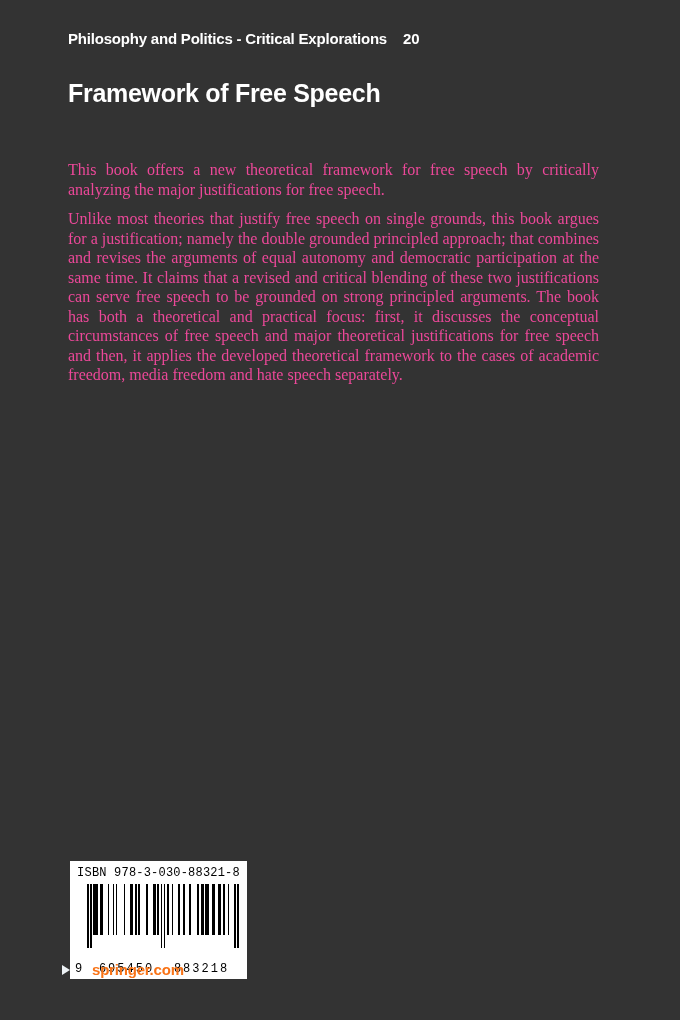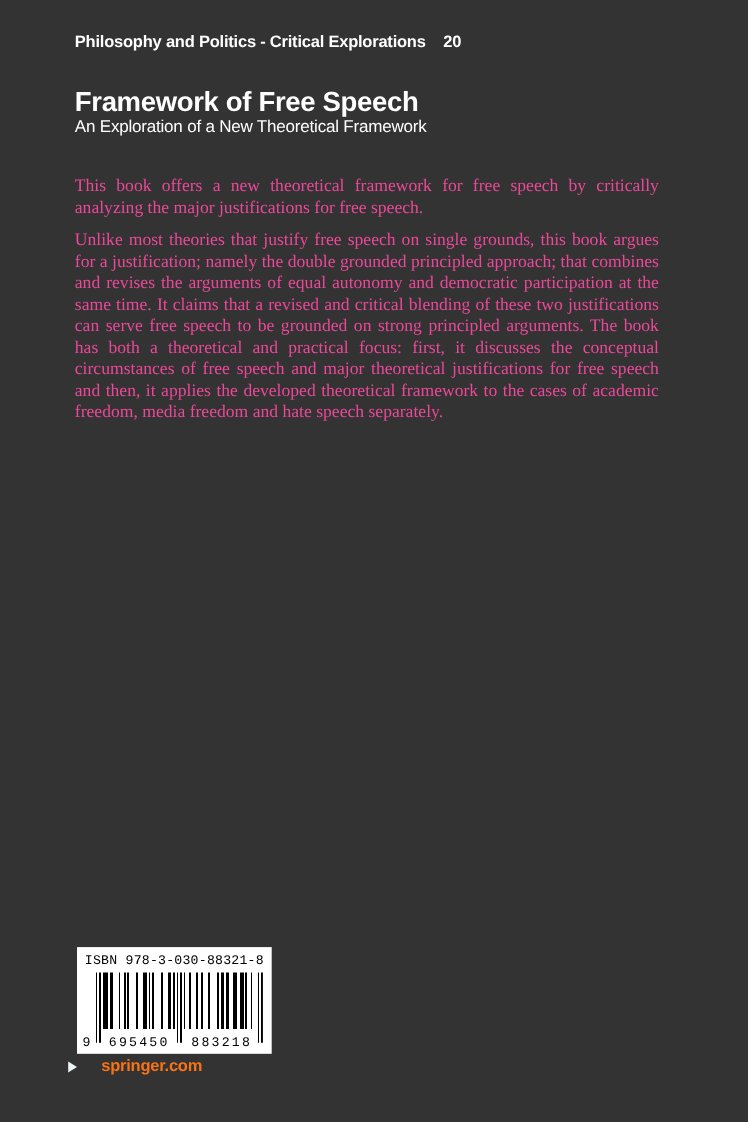--- a/index.html
+++ b/index.html
@@ -71,21 +71,21 @@
     color: #ec4899;
   }
   .blurb p { margin: 0 0 10px 0; }
 
   
   .barcode-box {
     position: absolute;
     left: 70px;
     top: 861px;
     width: 177px;
-    height: 97px;
+    height: 118px;
     background: #ffffff;
     color: #000000;
   }
   .isbn-line {
     position: absolute;
     top: 5px;
     left: 0;
     right: 0;
     text-align: center;
     font-family: "Liberation Mono", monospace;
@@ -139,21 +139,20 @@
 
 <div class="cover">
 
   <div class="series-line">
     <span>Philosophy and Politics - Critical Explorations</span><span class="series-number">20</span>
   </div>
 
 
   <h1 class="book-title">Framework of Free Speech</h1>
 
-  <div class="subtitle">An Exploration of a New Theoretical Framework</div>
 
   <div class="blurb">
     <p>This book offers a new theoretical framework for free speech by critically analyzing the major justifications for free speech.</p>
     <p>Unlike most theories that justify free speech on single grounds, this book argues for a justification; namely the double grounded principled approach; that combines and revises the arguments of equal autonomy and democratic participation at the same time. It claims that a revised and critical blending of these two justifications can serve free speech to be grounded on strong principled arguments. The book has both a theoretical and practical focus: first, it discusses the conceptual circumstances of free speech and major theoretical justifications for free speech and then, it applies the developed theoretical framework to the cases of academic freedom, media freedom and hate speech separately.</p>
   </div>
 
   <div class="barcode-box">
     <div class="isbn-line">ISBN 978-3-030-88321-8</div>
     <svg class="bars" id="barcode-svg" viewBox="0 0 95 64" preserveAspectRatio="none" shape-rendering="crispEdges">
         <rect x="0" y="0" width="1" height="64" fill="#000000"></rect>

